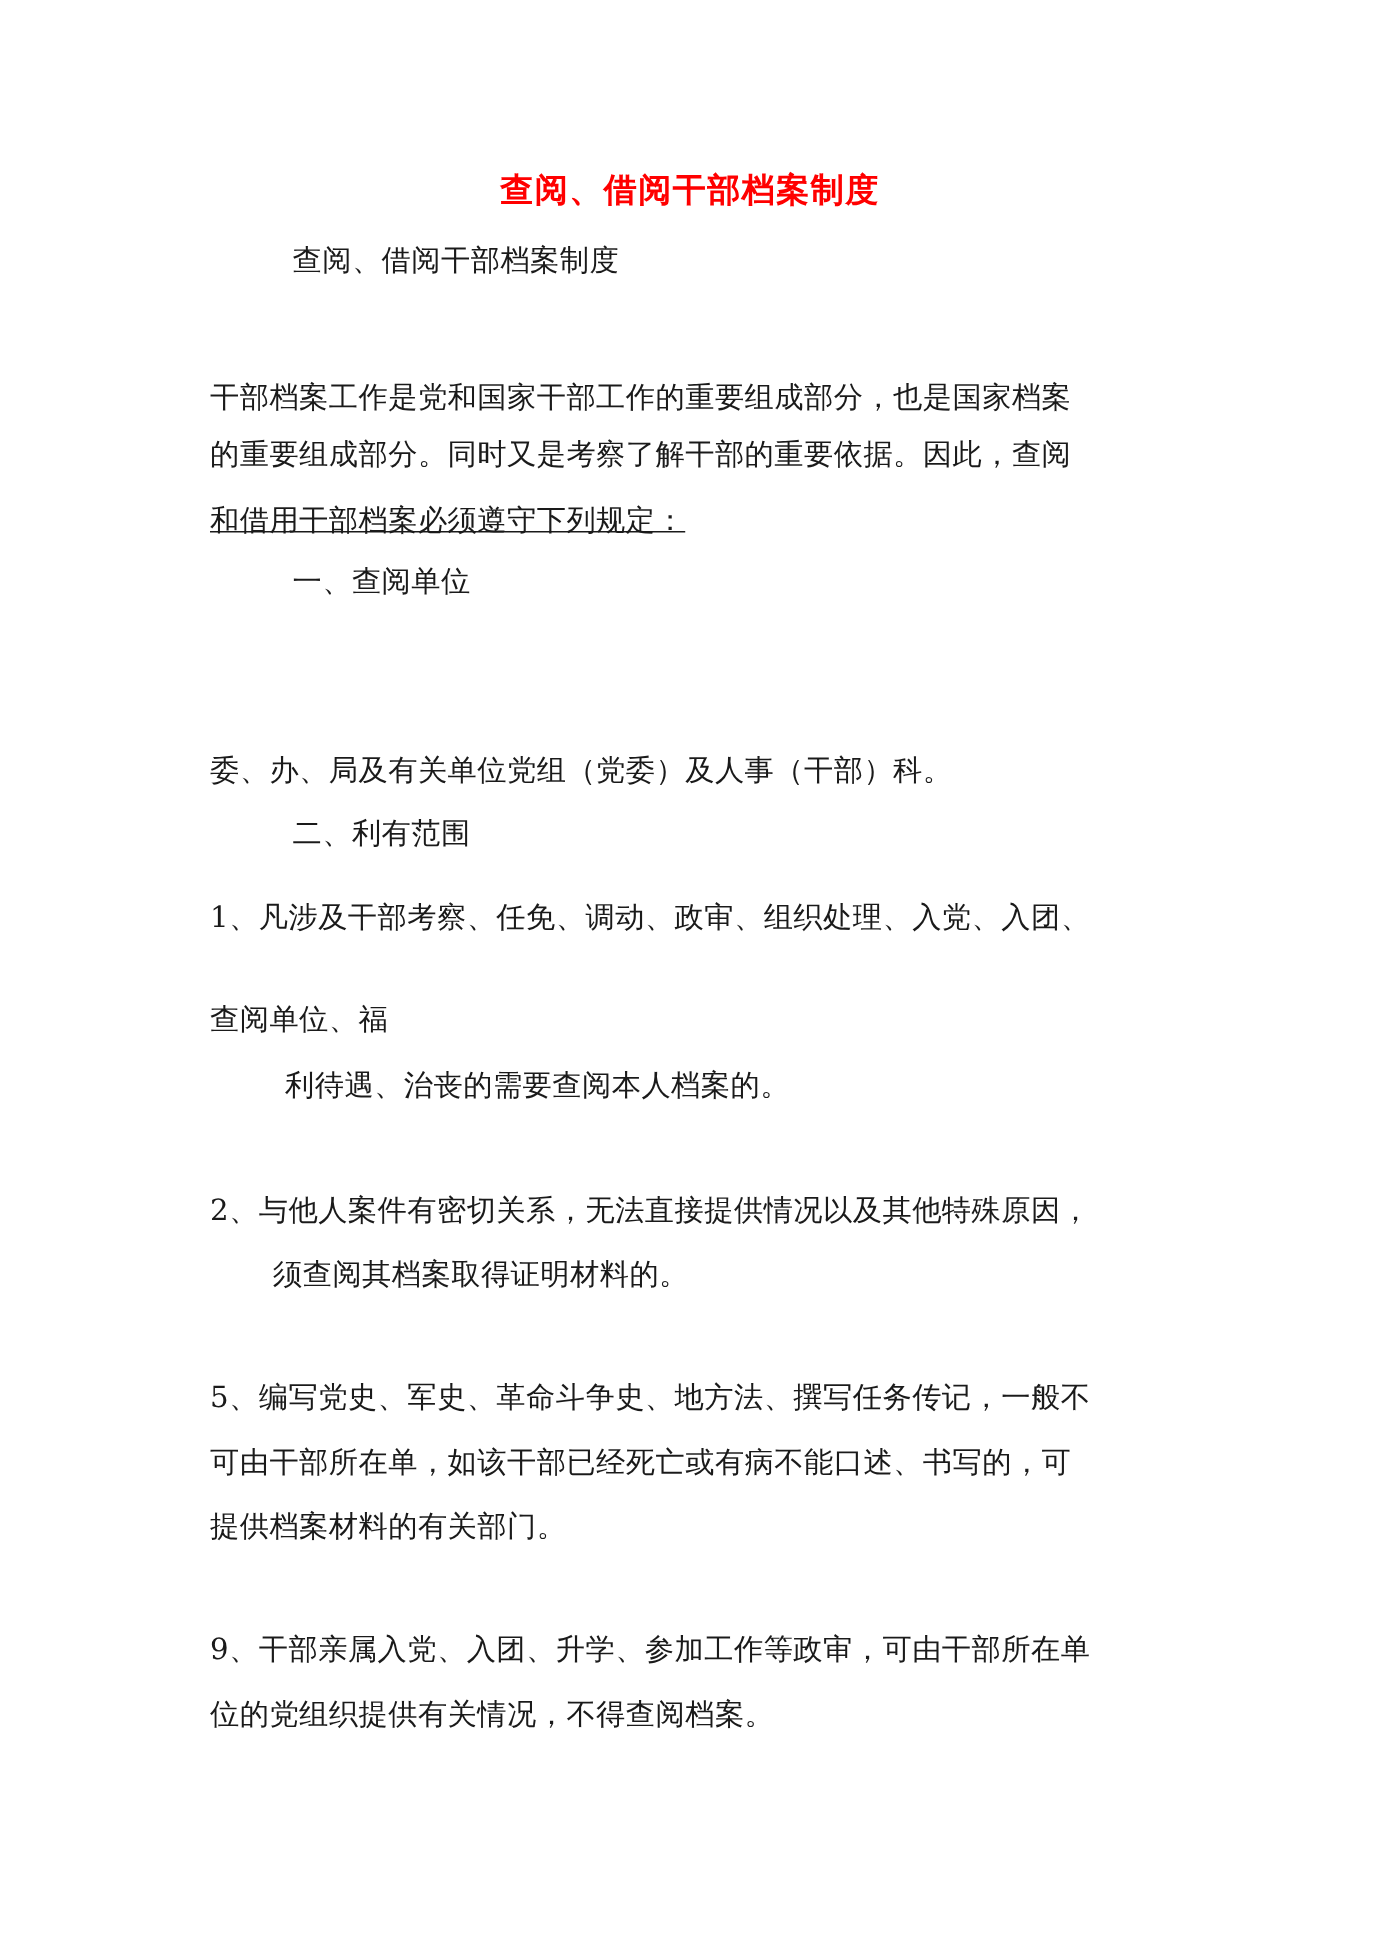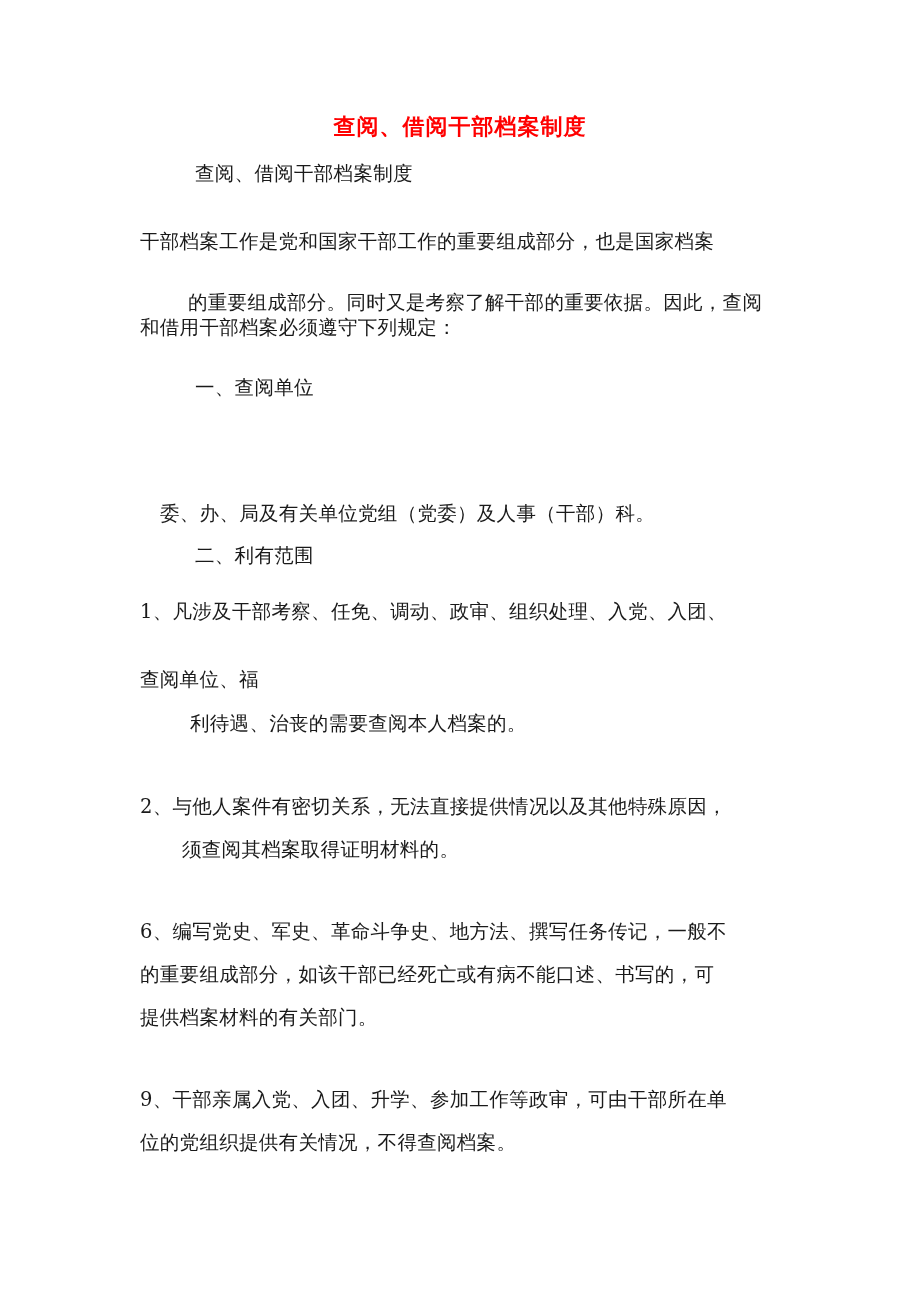--- a/index.html
+++ b/index.html
@@ -22,36 +22,36 @@
   .indent2 { left: 190px; }
 </style>
 </head>
 <body>
 
 <div class="page">
   <div class="title">查阅、借阅干部档案制度</div>
 
   <div class="line indent" style="top:162px;">查阅、借阅干部档案制度</div>
 
-  <div class="line" style="top:230px;">干部档案工作是党和国家干部工作的重要组成部分，也是国家档案</div>
-  <div class="line" style="top:291px;margin-left:48px;">的重要组成部分。同时又是考察了解干部的重要依据。因此，查阅</div>
-  <div class="line" style="top:316px;">和借用干部档案必须遵守下列规定：</div>
+  <div class="line" style="top:253px;">干部档案工作是党和国家干部工作的重要组成部分，也是国家档案</div>
+  <div class="line" style="top:291px;">的重要组成部分。同时又是考察了解干部的重要依据。因此，查阅</div>
+  <div class="line" style="top:335px;text-decoration:underline;">和借用干部档案必须遵守下列规定：</div>
 
   <div class="line indent" style="top:376px;">一、查阅单位</div>
 
-  <div class="line" style="top:502px;margin-left:20px;">委、办、局及有关单位党组（党委）及人事（干部）科。</div>
+  <div class="line" style="top:502px;">委、办、局及有关单位党组（党委）及人事（干部）科。</div>
 
   <div class="line indent" style="top:544px;">二、利有范围</div>
 
   <div class="line" style="top:600px;">1、凡涉及干部考察、任免、调动、政审、组织处理、入党、入团、</div>
   <div class="line" style="top:668px;">查阅单位、福</div>
   <div class="line indent2" style="top:712px;">利待遇、治丧的需要查阅本人档案的。</div>
 
   <div class="line" style="top:795px;">2、与他人案件有密切关系，无法直接提供情况以及其他特殊原因，</div>
   <div class="line" style="top:838px;margin-left:42px;">须查阅其档案取得证明材料的。</div>
 
-  <div class="line" style="top:920px;">6、编写党史、军史、革命斗争史、地方法、撰写任务传记，一般不</div>
-  <div class="line" style="top:963px;">的重要组成部分，如该干部已经死亡或有病不能口述、书写的，可</div>
+  <div class="line" style="top:920px;">5、编写党史、军史、革命斗争史、地方法、撰写任务传记，一般不</div>
+  <div class="line" style="top:963px;">可由干部所在单，如该干部已经死亡或有病不能口述、书写的，可</div>
   <div class="line" style="top:1006px;">提供档案材料的有关部门。</div>
 
   <div class="line" style="top:1088px;">9、干部亲属入党、入团、升学、参加工作等政审，可由干部所在单</div>
   <div class="line" style="top:1131px;">位的党组织提供有关情况，不得查阅档案。</div>
 </div>
 
 </body></html>

